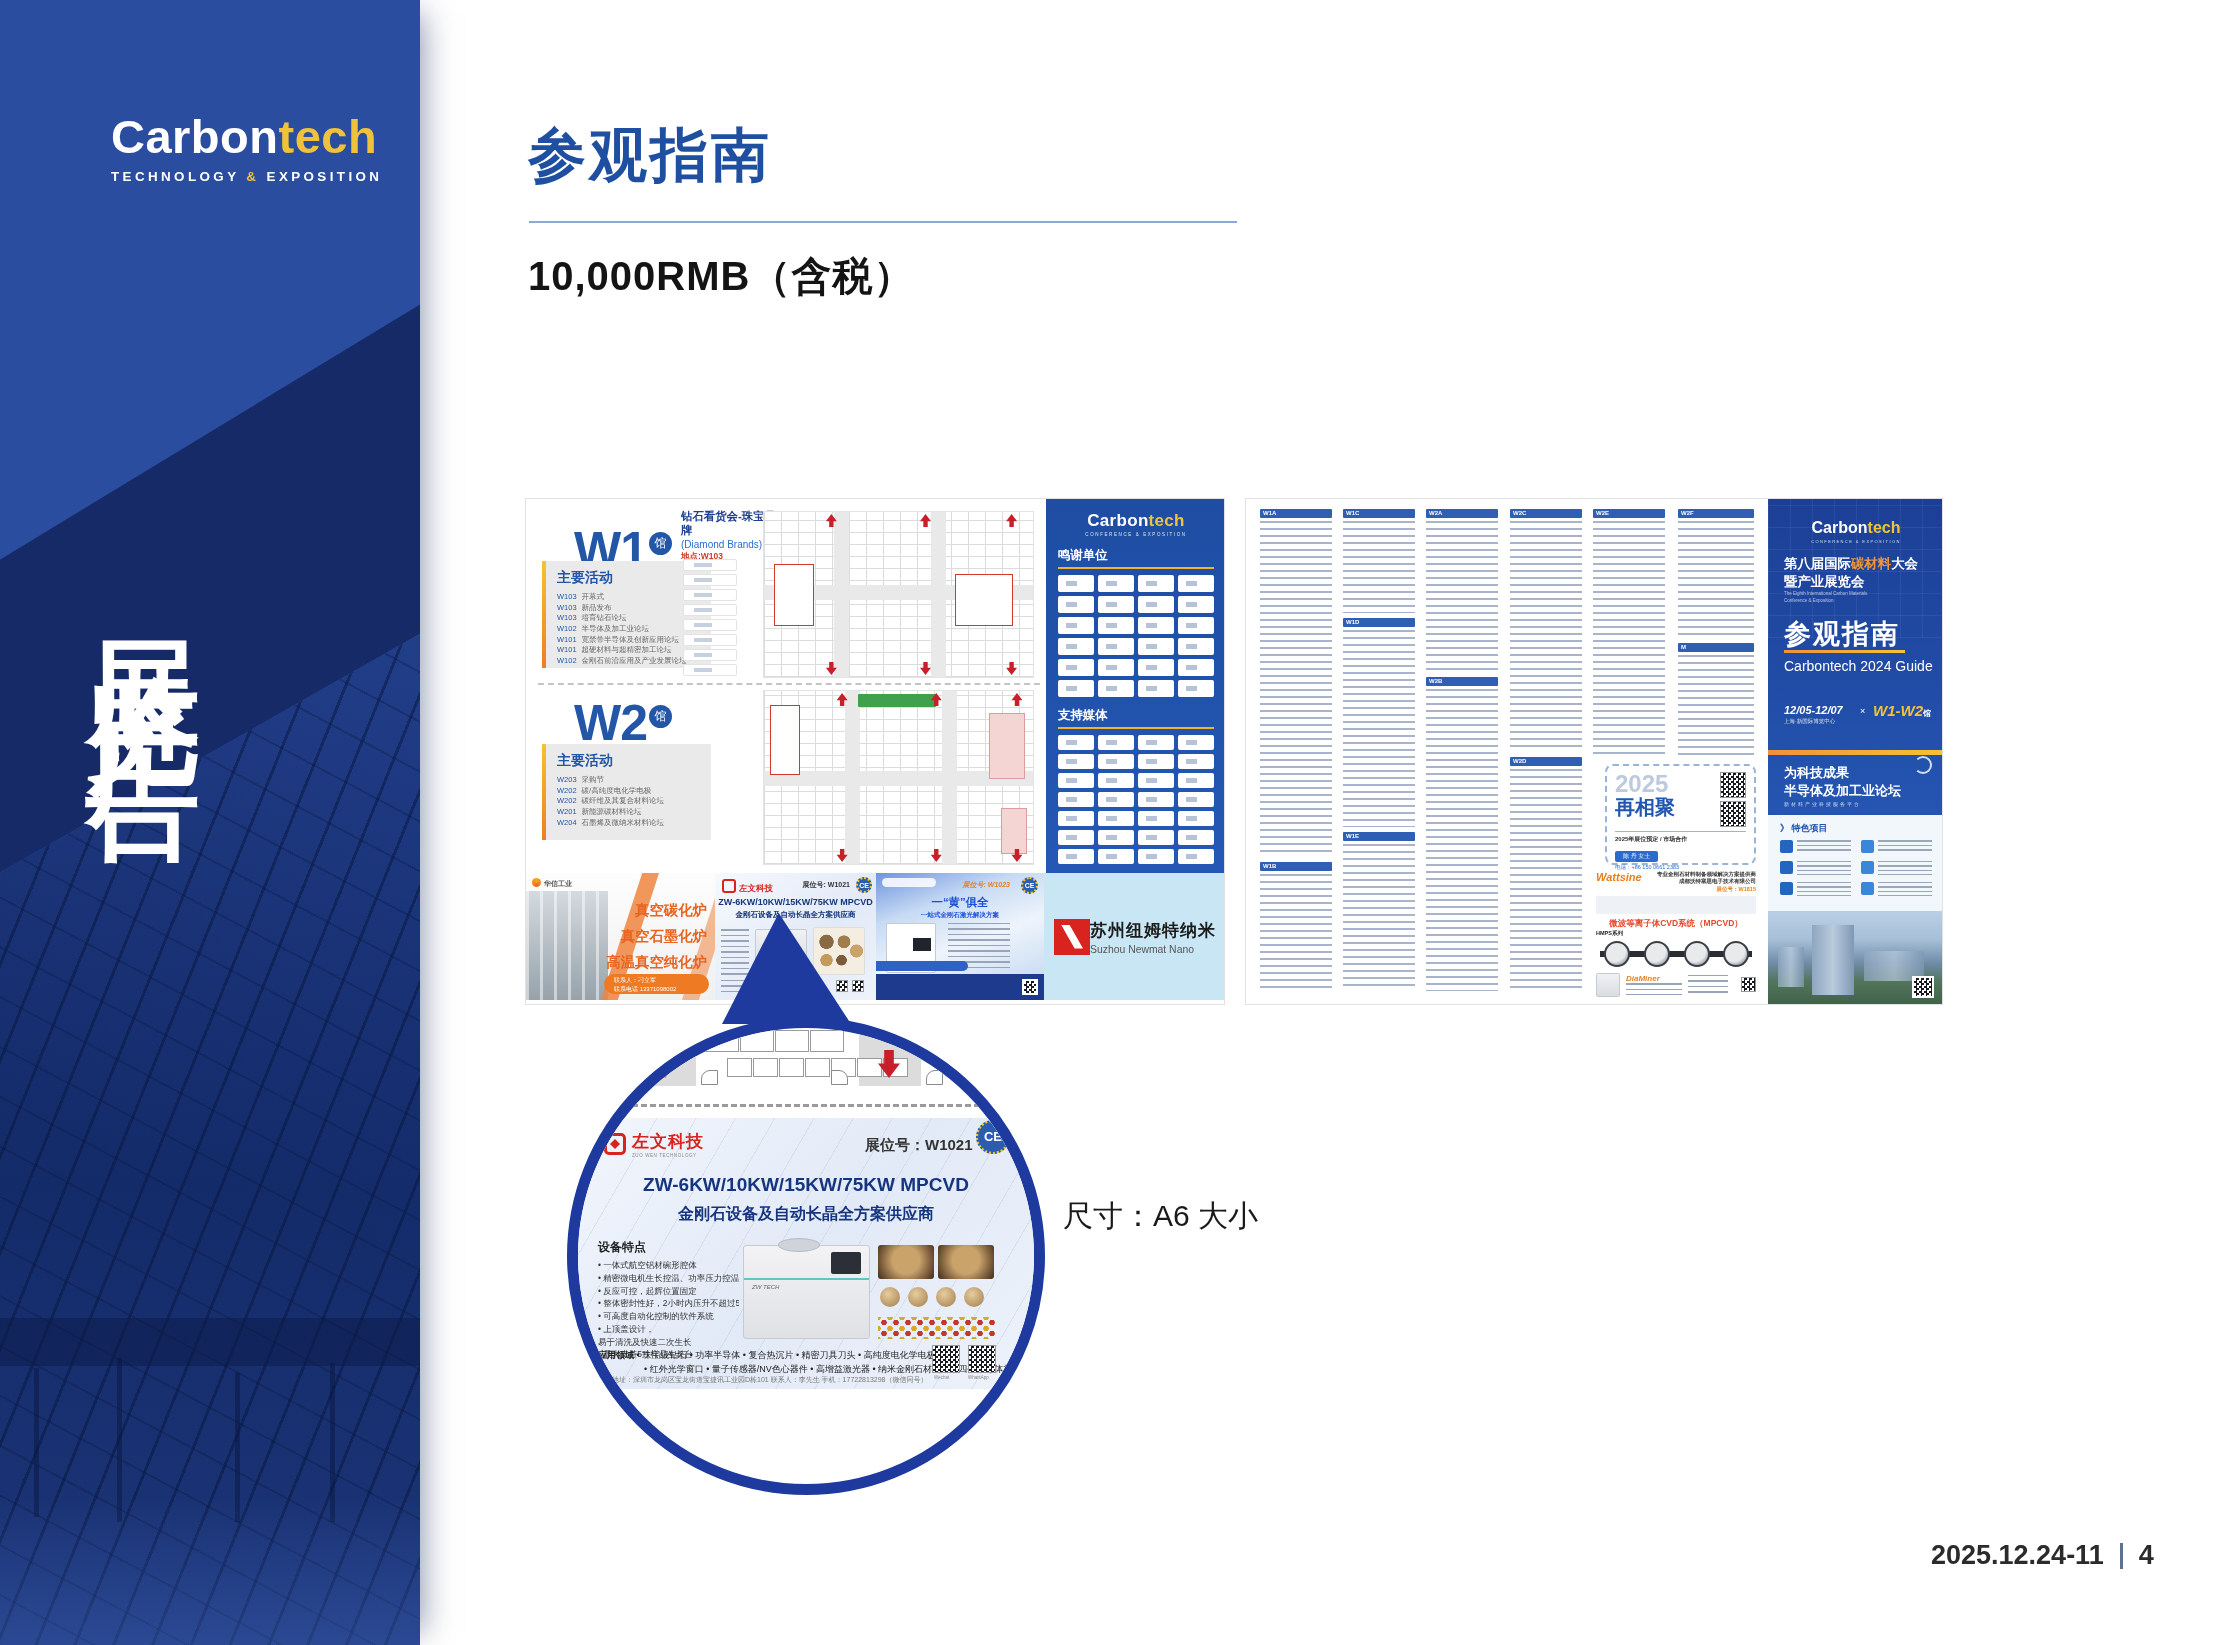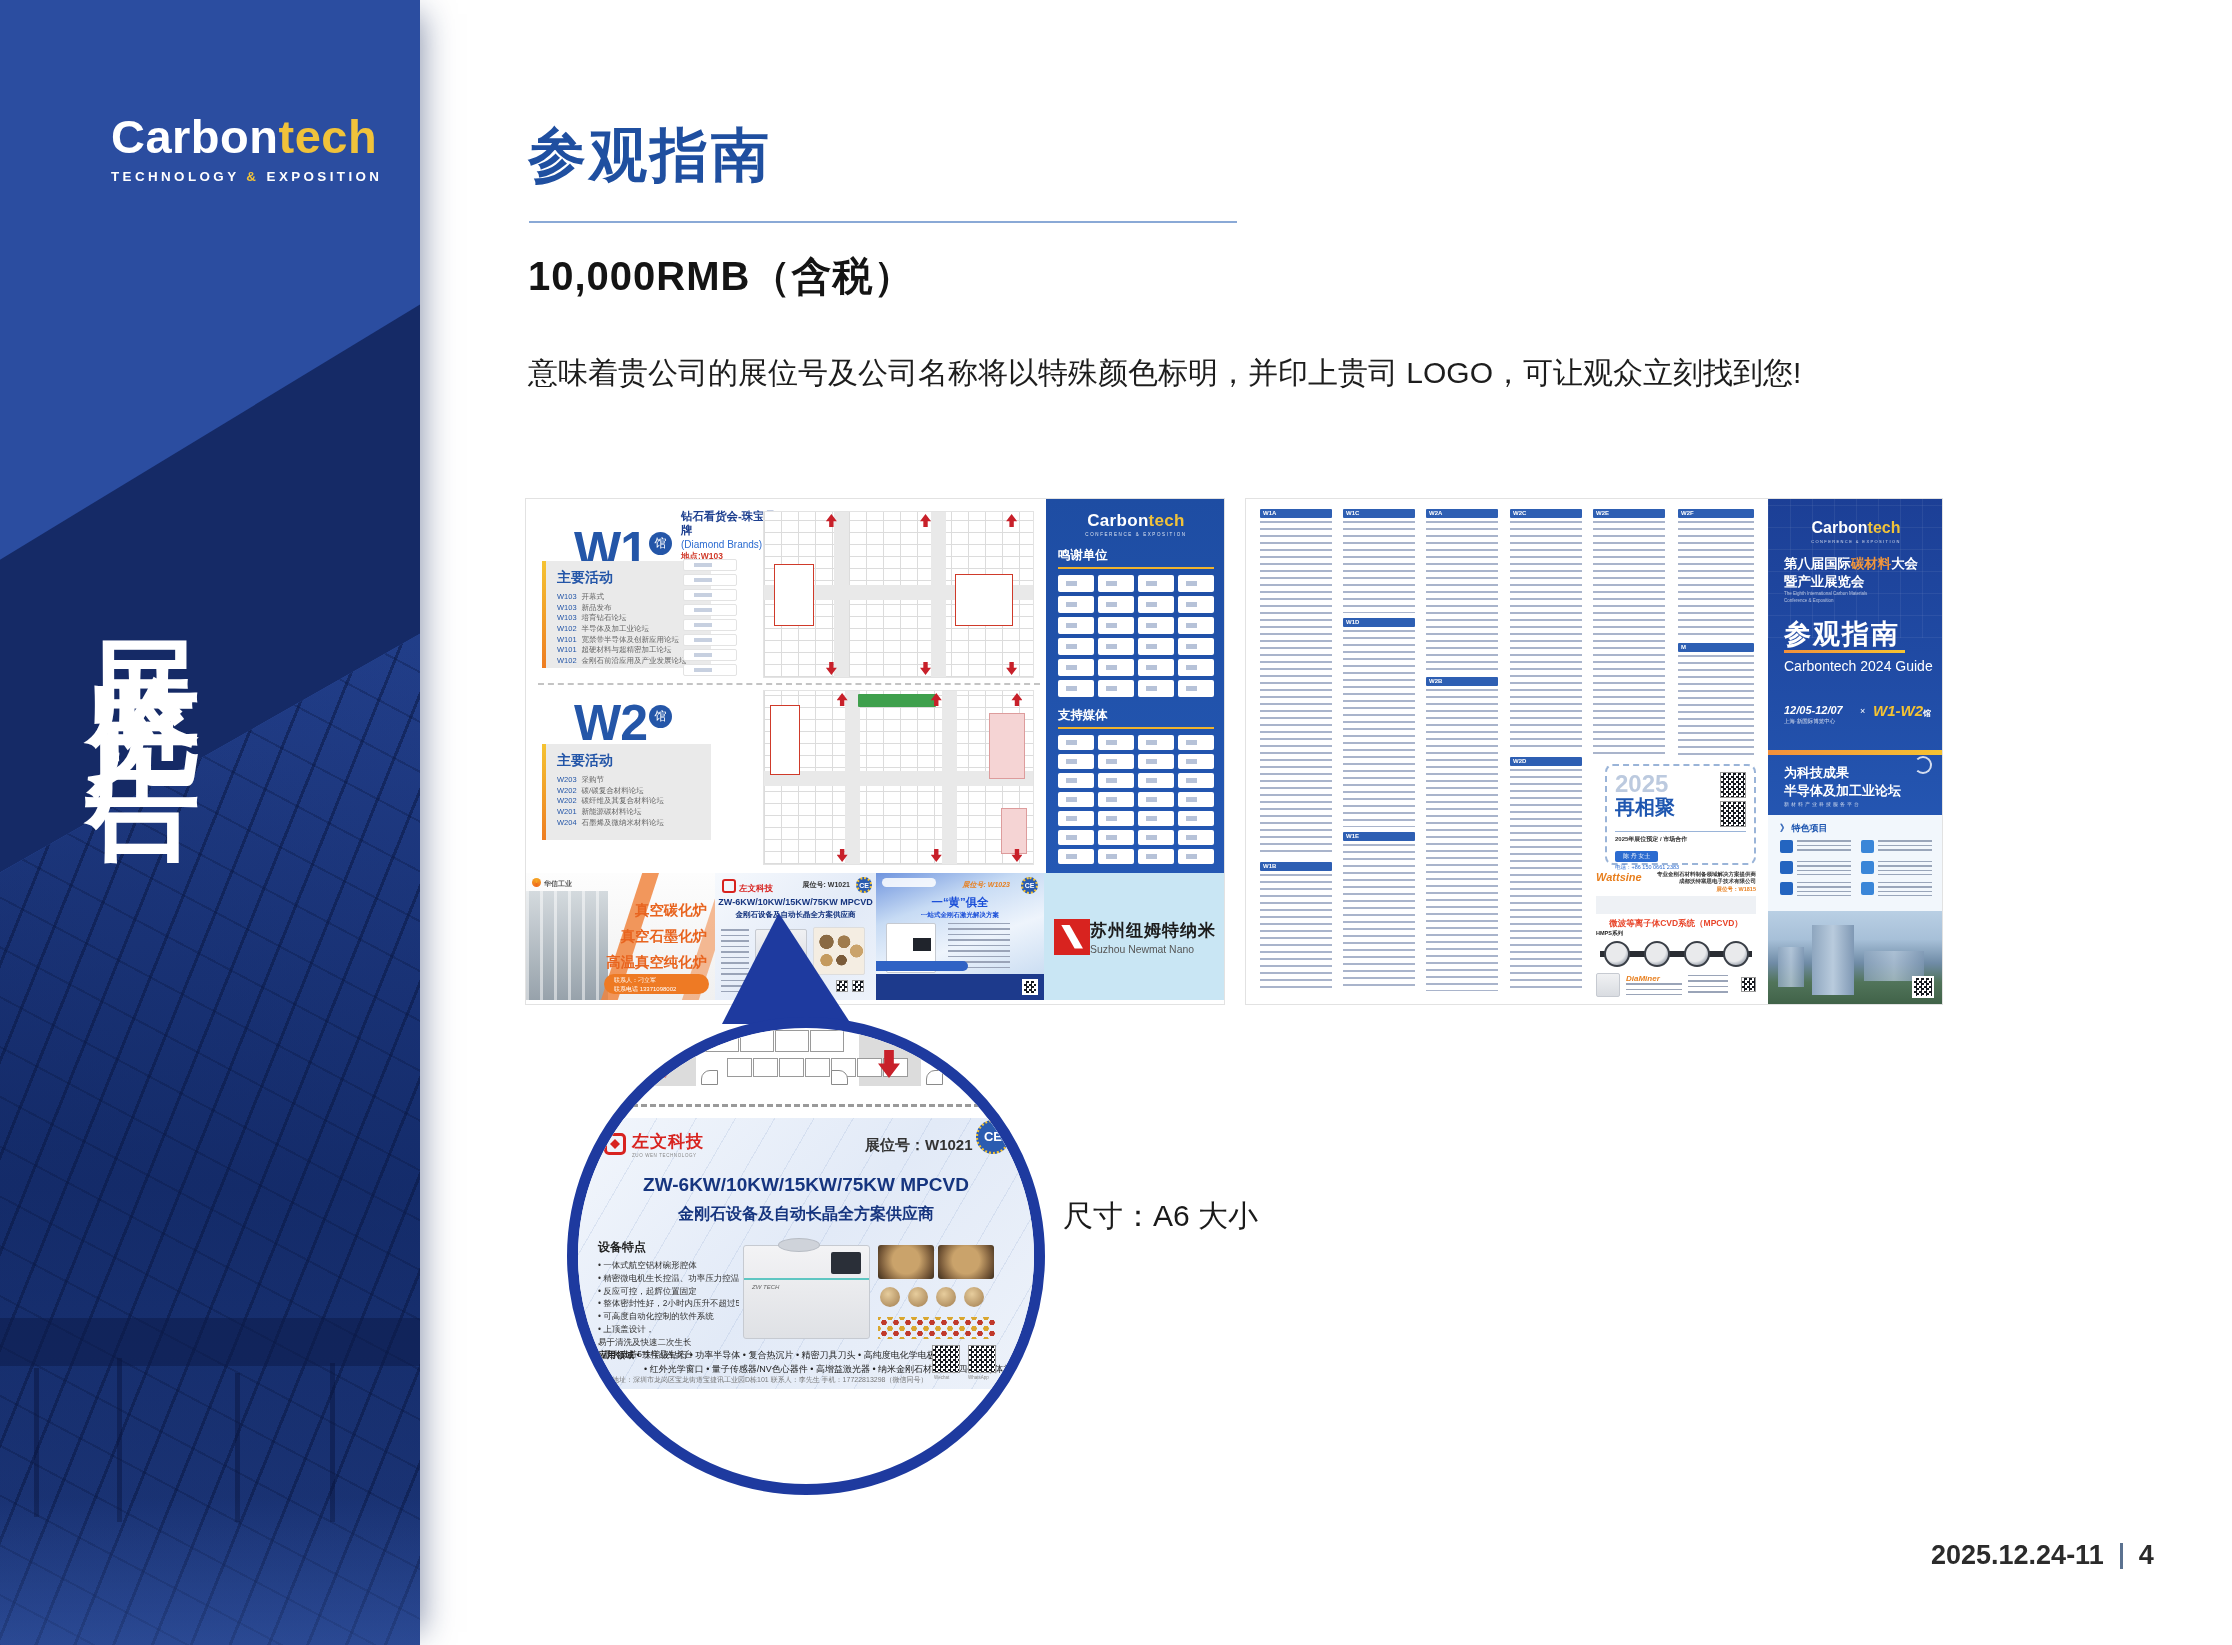--- a/index.html
+++ b/index.html
@@ -271,21 +271,20 @@
       <div class="logo-main"><span>Carbon</span><span class="yellow">tech</span></div>
       <div class="logo-sub"><span>TECHNOLOGY </span><span class="yellow">&amp;</span><span> EXPOSITION</span></div>
     </div>
     <div class="vtitle">展览广告</div>
   </aside>
 
   <h1 class="main-title">参观指南</h1>
   <div class="title-rule"></div>
   <div class="price">10,000RMB（含税）</div>
   <div class="desc">
-    <div>意味着贵公司的展位号及公司名称将以特殊颜色标明，并印上贵司 LOGO，可让观众立刻找到您!</div>
   </div>
 
   <section class="brochure lb">
 
     <div class="abs" style="left:48px; top:22px;">
       <span class="hallnum">W1</span><span class="hallbadge">馆</span>
     </div>
     <div class="actbox" style="left:16px; top:62px; width:169px; height:107px;">
       <i class="actbar"></i>
       <div class="acttitle">主要活动</div>
@@ -302,21 +301,21 @@
     <div class="dash-sep" style="left:12px; top:184px; width:502px;"></div>
 
     <div class="abs" style="left:48px; top:195px;">
       <span class="hallnum">W2</span><span class="hallbadge">馆</span>
     </div>
     <div class="actbox" style="left:16px; top:245px; width:169px; height:96px;">
       <i class="actbar"></i>
       <div class="acttitle">主要活动</div>
       <div>
           <div class="evt"><span class="code">W203</span><span>采购节</span></div>
-          <div class="evt"><span class="code">W202</span><span>碳/碳复合材料论坛</span></div>
+          <div class="evt"><span class="code">W202</span><span>碳/高纯度电化学电极</span></div>
           <div class="evt"><span class="code">W202</span><span>碳纤维及其复合材料论坛</span></div>
           <div class="evt"><span class="code">W201</span><span>新能源碳材料论坛</span></div>
           <div class="evt"><span class="code">W204</span><span>石墨烯及微纳米材料论坛</span></div>
         </div>
     </div>
 
     <div class="abs" style="left:155px; top:10px; width:100px;">
       <div class="dmd1">钻石看货会-珠宝品牌</div>
       <div class="dmd2">(Diamond Brands)</div>
       <div class="dmd3">地点:W103</div>

